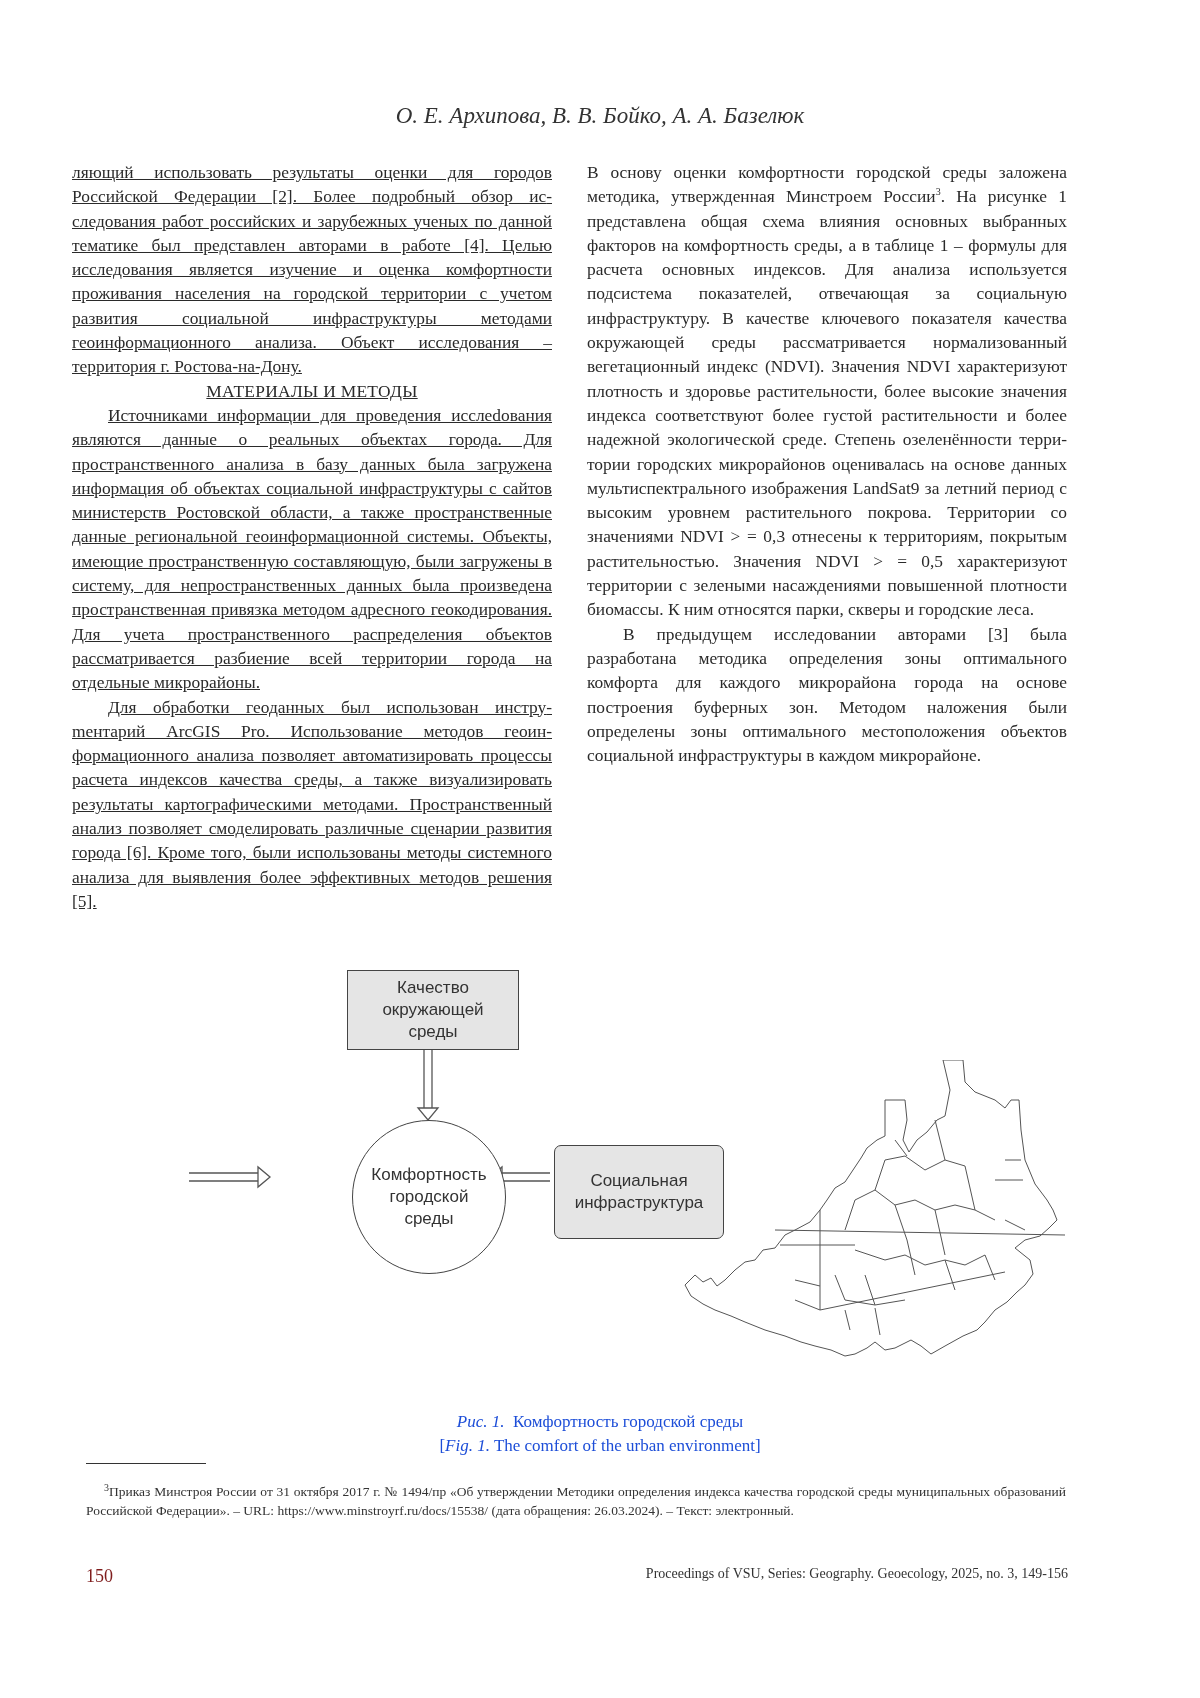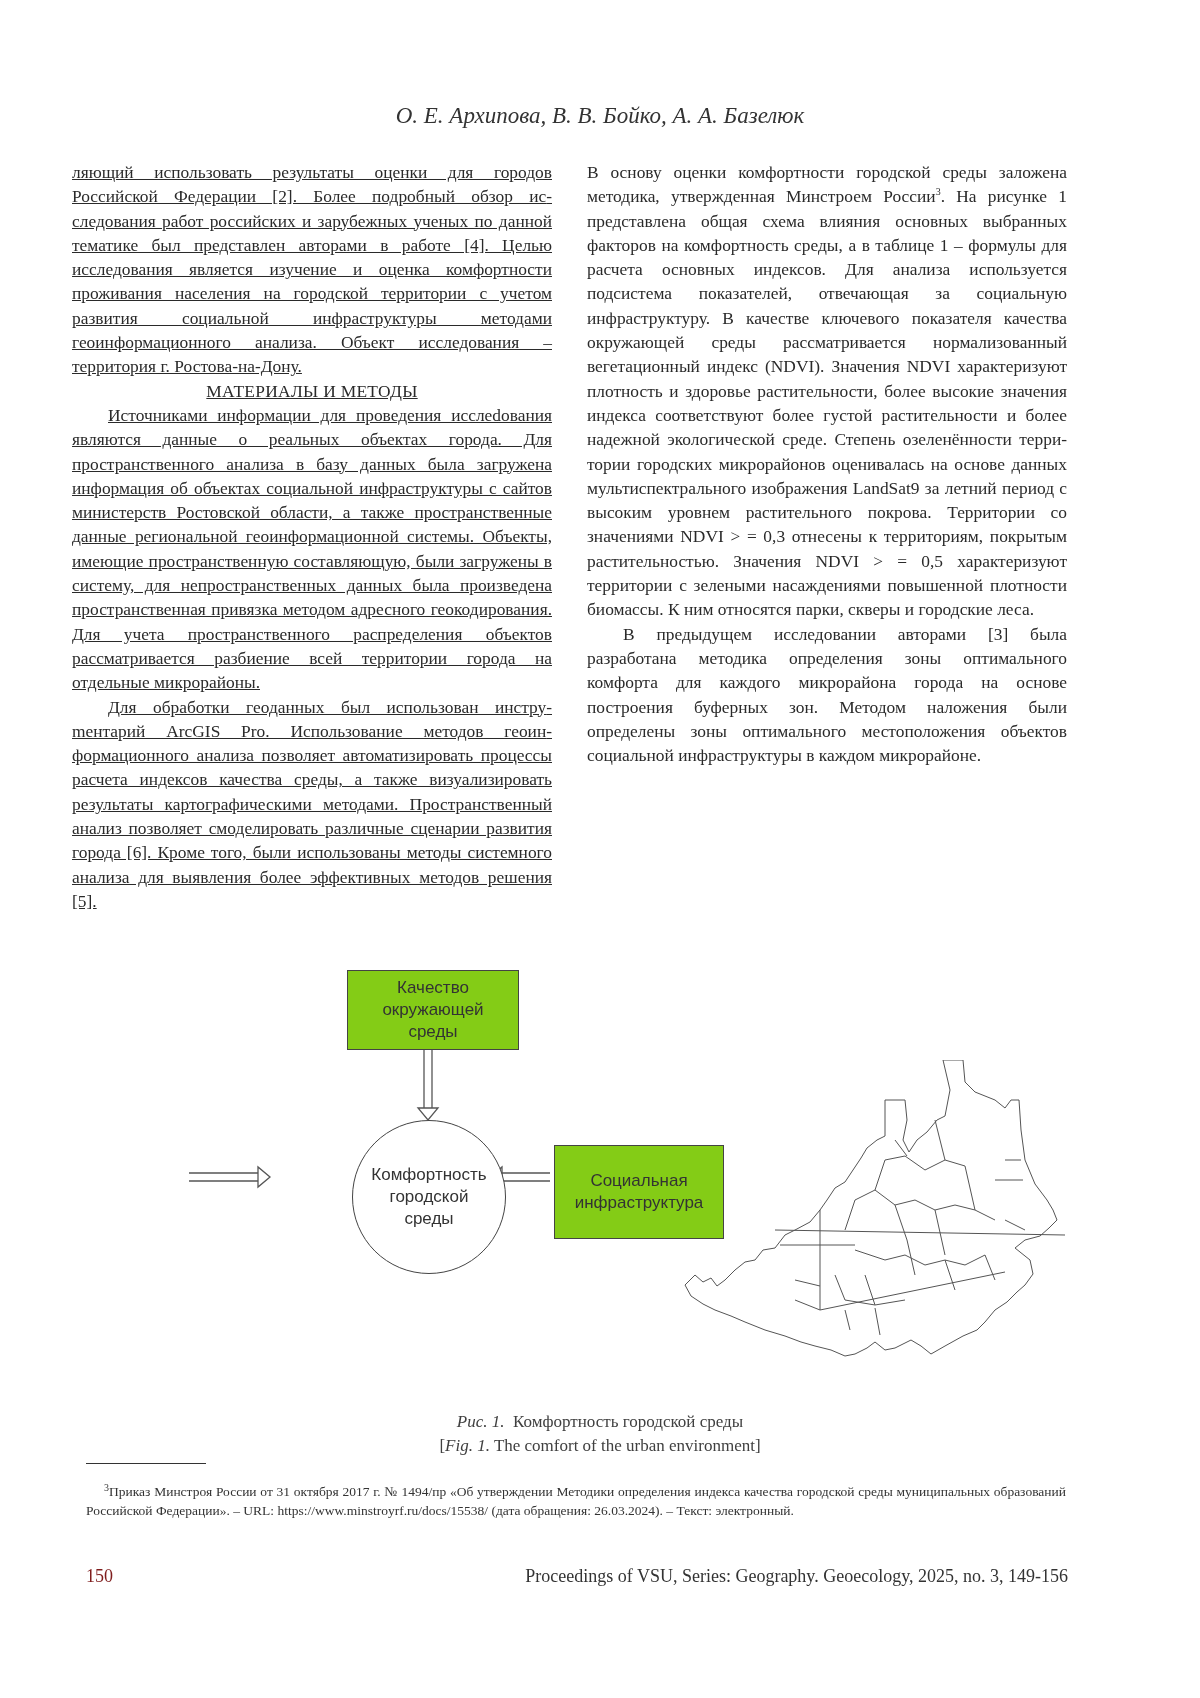--- a/index.html
+++ b/index.html
@@ -9,34 +9,34 @@
             font-style: italic; font-size: 23px; color: #333; }
   .col { position: absolute; top: 160px; width: 480px; font-size: 17.4px; line-height: 24.3px;
          text-align: justify; hyphens: manual; }
   .col.left { left: 72px; text-decoration: underline; }
   .col.right { left: 587px; }
   .col p { margin: 0; }
   .col p.indent { text-indent: 36px; }
   .section-title { text-align: center; font-size: 17.4px; margin: 0; letter-spacing: 0.3px; }
   sup { font-size: 10px; line-height: 0; }
   .figure { position: absolute; left: 80px; top: 960px; width: 1040px; height: 440px; }
-  .box { position: absolute; border: 1.5px solid #444; background: #84cc16; display: flex;
+  .box { position: absolute; border: 1.5px solid #444; background: #e5e5e5; display: flex;
          align-items: center; justify-content: center; text-align: center;
          font-family: "Liberation Sans", "DejaVu Sans", sans-serif; font-size: 17px; line-height: 22px; color: #333; }
   .circle { position: absolute; border: 1.5px solid #444; border-radius: 50%; background: #fff;
             display: flex; align-items: center; justify-content: center; text-align: center;
             font-family: "Liberation Sans", "DejaVu Sans", sans-serif; font-size: 17px; line-height: 22px; color: #333; }
   .caption { position: absolute; top: 1410px; left: 0; width: 1200px; text-align: center;
-             font-size: 17px; line-height: 24px; color: #404040; }
+             font-size: 17px; line-height: 24px; color: #1d4ed8; }
   .caption i { font-style: italic; }
   .fn-rule { position: absolute; top: 1463px; left: 86px; width: 120px; height: 1px; background: #333; }
   .footnote { position: absolute; top: 1482px; left: 86px; width: 980px; font-size: 13.5px; line-height: 19px;
               text-align: justify; text-indent: 18px; color: #333; }
   .footer-page { position: absolute; top: 1566px; left: 86px; font-size: 18px; color: #7f1d1d; }
-  .footer-journal { position: absolute; top: 1566px; right: 132px; font-size: 18px; color: #333; }
+  .footer-journal { position: absolute; top: 1566px; right: 132px; font-size: 14px; color: #333; }
 </style>
 </head>
 <body>
 
 <div class="header">О. Е. Архипова, В. В. Бойко, А. А. Базелюк</div>
 
 <div class="col left">
   <p>ляющий использовать результаты оценки для городов Российской Федерации [2]. Более подробный обзор ис­следования работ российских и зарубежных ученых по данной тематике был представлен авторами в работе [4]. Целью исследования является изучение и оценка комфортности проживания населения на городской территории с учетом развития социальной инфра­структуры методами геоинформационного анализа. Объект исследования – территория г. Ростова-на-Дону.</p>
   <p class="section-title">МАТЕРИАЛЫ И МЕТОДЫ</p>
   <p class="indent">Источниками информации для проведения иссле­dования являются данные о реальных объектах города. Для пространственного анализа в базу данных была загружена информация об объектах социальной ин­фраструктуры с сайтов министерств Ростовской обла­сти, а также пространственные данные региональной геоинформационной системы. Объекты, имеющие пространственную составляющую, были загружены в систему, для непространственных данных была произ­ведена пространственная привязка методом адресного геокодирования. Для учета пространственного распре­деления объектов рассматривается разбиение всей тер­ритории города на отдельные микрорайоны.</p>
@@ -64,21 +64,21 @@
       <line x1="420" y1="221" x2="470" y2="221"></line>
       <polygon points="422,207 422,227 410,217"></polygon>
     </g>
   </svg>
   <div class="box" style="left:267px;top:10px;width:170px;height:78px;">
     <span style="width:120px;">Качество окружающей среды</span>
   </div>
   <div class="circle" style="left:272px;top:160px;width:152px;height:152px;">
     <span style="width:120px;">Комфортность городской среды</span>
   </div>
-  <div class="box" style="left:474px;top:185px;width:168px;height:92px;">
+  <div class="box" style="left:474px;top:185px;width:168px;height:92px;border-radius:7px;">
     <span style="width:150px;">Социальная инфраструктура</span>
   </div>
   <svg width="440" height="300" viewBox="0 0 440 300" style="position:absolute;left:565px;top:100px;">
     <g fill="none" stroke="#555" stroke-width="1">
       <path d="M40,225 L50,215 L58,222 L66,218 L72,226 L80,220 L90,210 L100,202 L110,200 L118,190 L130,188 L140,175 L150,170 L165,162 L175,150 L182,140 L190,128 L200,122 L208,110 L216,98 L222,88 L232,80 L240,76 L240,40 L260,40 L262,60 L258,80 L264,92 L272,80 L282,72 L292,60 L300,56 L305,30 L298,0 L318,0 L320,22 L330,32 L350,40 L360,48 L366,40 L374,40 L376,70 L380,100 L390,124 L402,140 L408,150 L412,160 L404,168 L395,176 L380,180 L370,188 L385,200 L388,214 L380,225 L372,232 L362,242 L350,250 L340,262 L332,270 L318,276 L300,286 L286,294 L276,286 L266,280 L250,288 L240,290 L230,282 L222,288 L210,294 L200,296 L186,290 L170,286 L156,282 L140,276 L120,270 L100,262 L86,256 L70,250 L58,244 L46,236 Z"></path>
       <path d="M130,170 L420,175"></path>
       <path d="M135,185 L210,185"></path>
       <path d="M175,150 L175,250"></path>
       <path d="M175,250 L360,212"></path>
       <path d="M200,170 L210,140 L230,130 L250,145 L270,140 L290,150 L310,145 L330,150 L350,160"></path>

